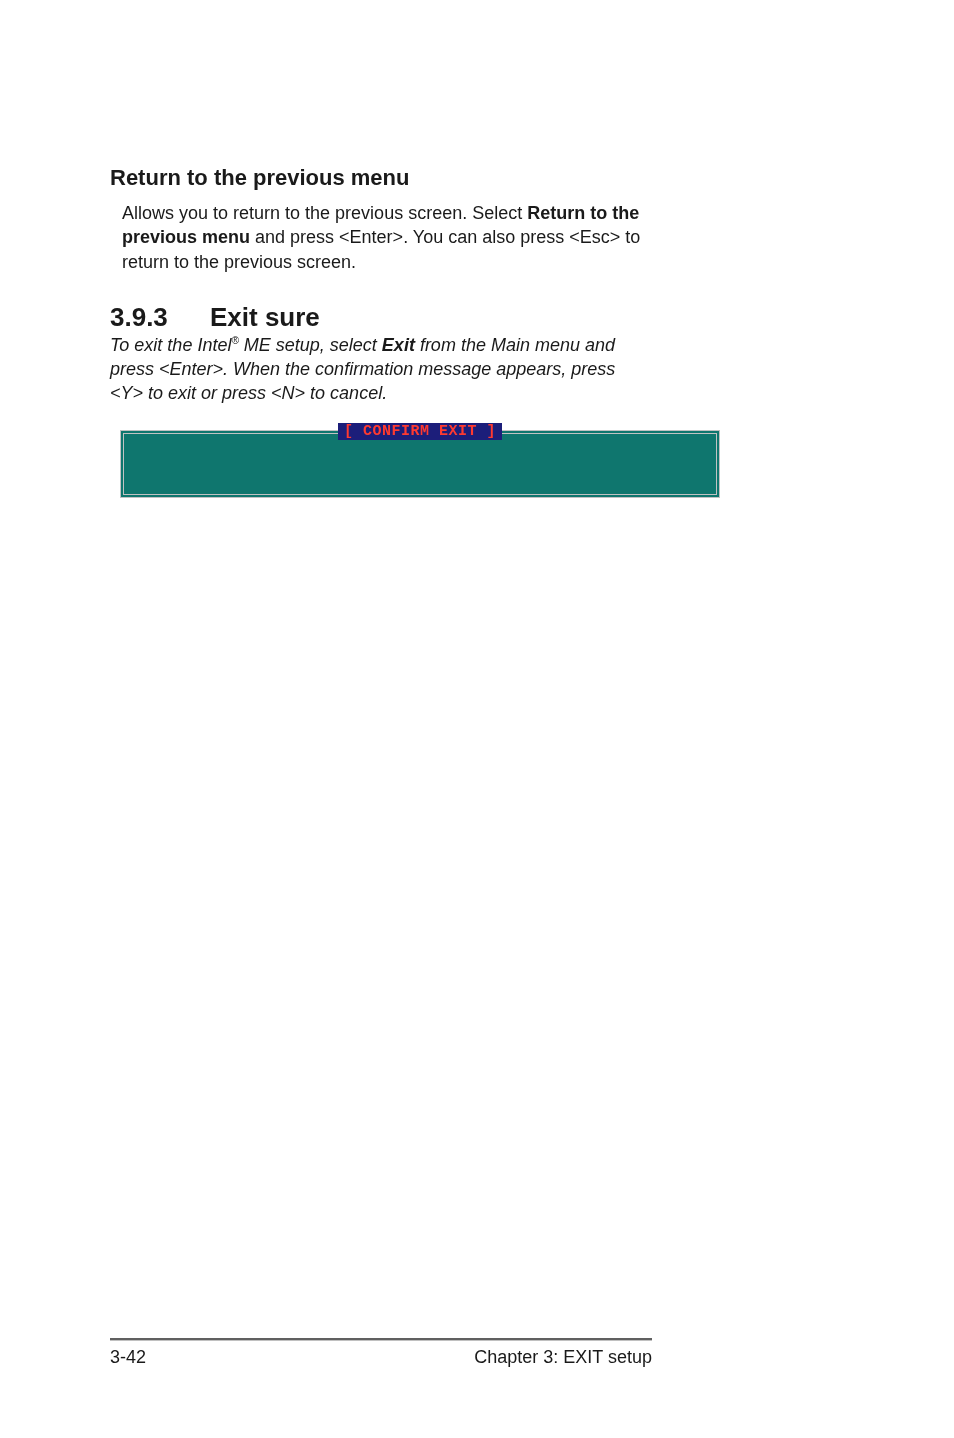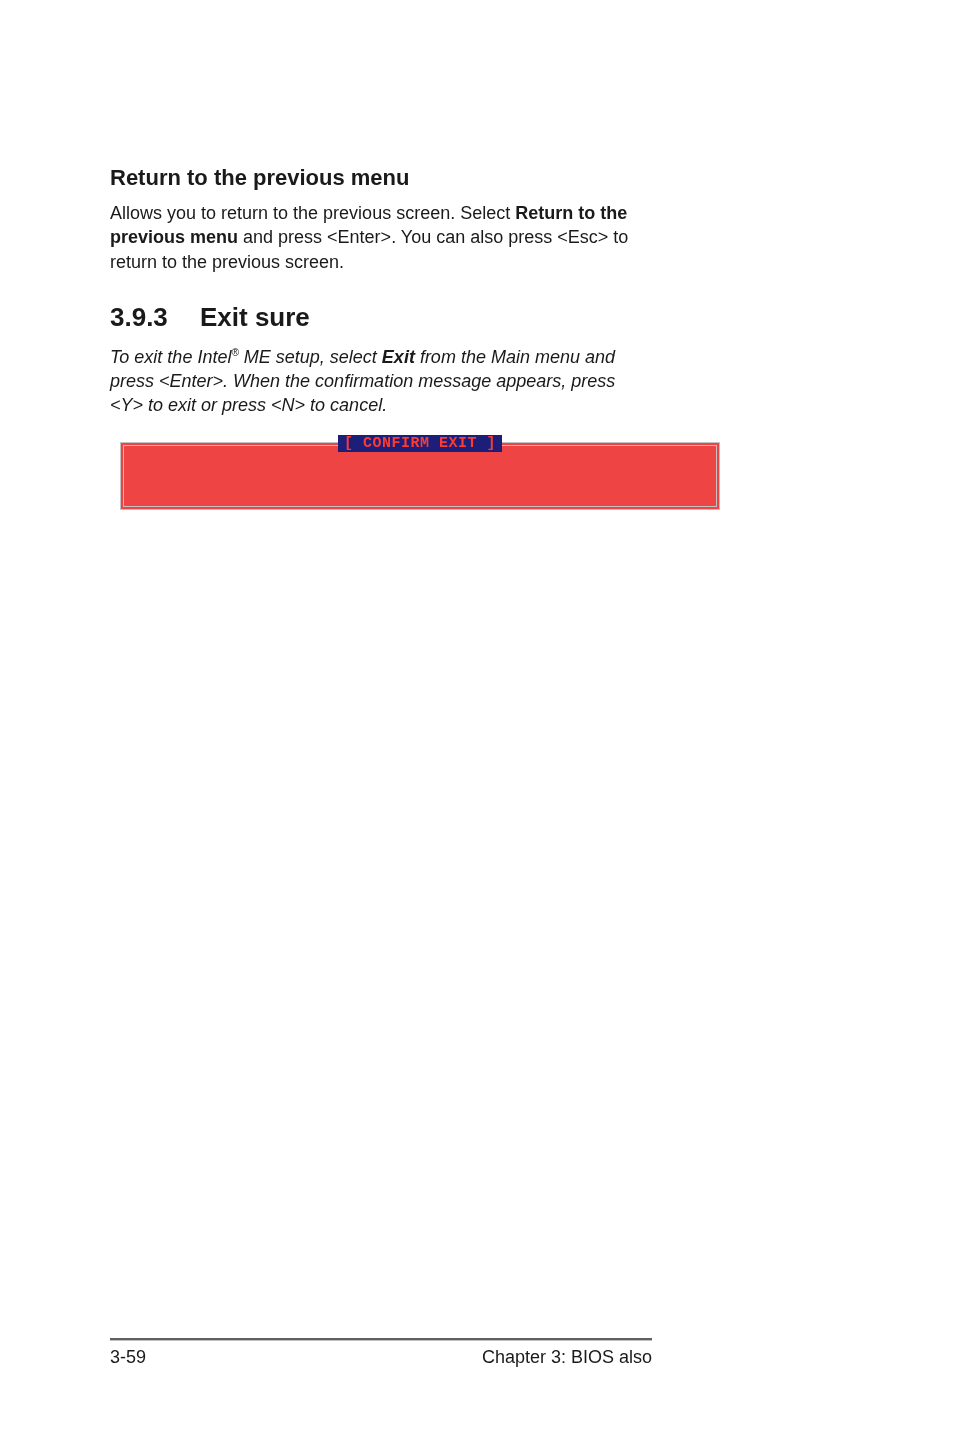--- a/index.html
+++ b/index.html
@@ -21,28 +21,28 @@
   }
   .subheading {
     font-size: 22px;
     font-weight: bold;
     margin: 0 0 10px 0;
     color: #1a1a1a;
   }
   .bodytext {
     font-size: 18px;
     line-height: 1.35;
-    margin: 0 0 28px 0;
+    margin: 0 0 28px 12px;
     color: #1a1a1a;
   }
   .section-row {
     display: flex;
     align-items: baseline;
     margin-top: 22px;
-    margin-bottom: 12px;
+    gap: 10px;
   }
   .section-num {
     font-size: 26px;
     font-weight: bold;
     color: #1a1a1a;
     width: 90px;
   }
   .section-title {
     font-size: 26px;
     font-weight: bold;
@@ -58,21 +58,21 @@
   sup.reg {
     font-size: 10px;
     vertical-align: super;
   }
   .dialog-wrap {
     margin-left: 10px;
     width: 600px;
   }
   .bios-box {
     position: relative;
-    background: #ef4444;
+    background: #0f766e;
     border: 4px double #c2c2c2;
     box-sizing: border-box;
     padding: 28px 20px 32px 10px;
     font-family: "Courier New", monospace;
   }
   .bios-title-wrap {
     position: absolute;
     top: -12px;
     left: 0;
     right: 0;
@@ -139,18 +139,18 @@
     <div class="bios-box">
       <div class="bios-title-wrap">
         <span class="bios-title">[ CONFIRM EXIT ]</span>
       </div>
     </div>
   </div>
 
   <div class="footer">
     <hr class="footer-rule">
     <div class="footer-line">
-      <span>3-59</span>
-      <span>Chapter 3: BIOS also</span>
+      <span>3-42</span>
+      <span>Chapter 3: EXIT setup</span>
     </div>
   </div>
 
 </div>
 
 </body></html>

